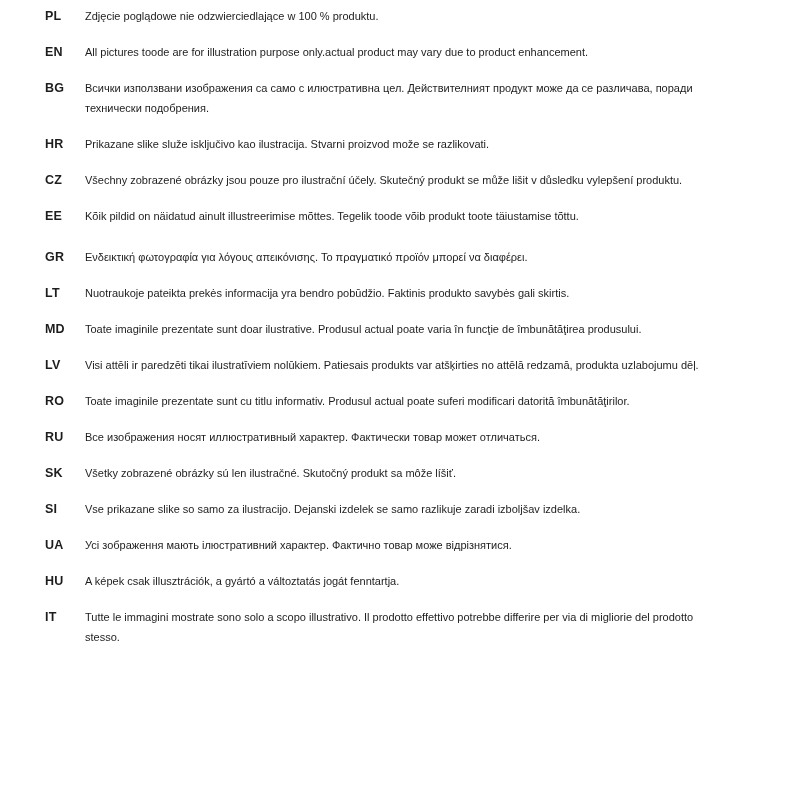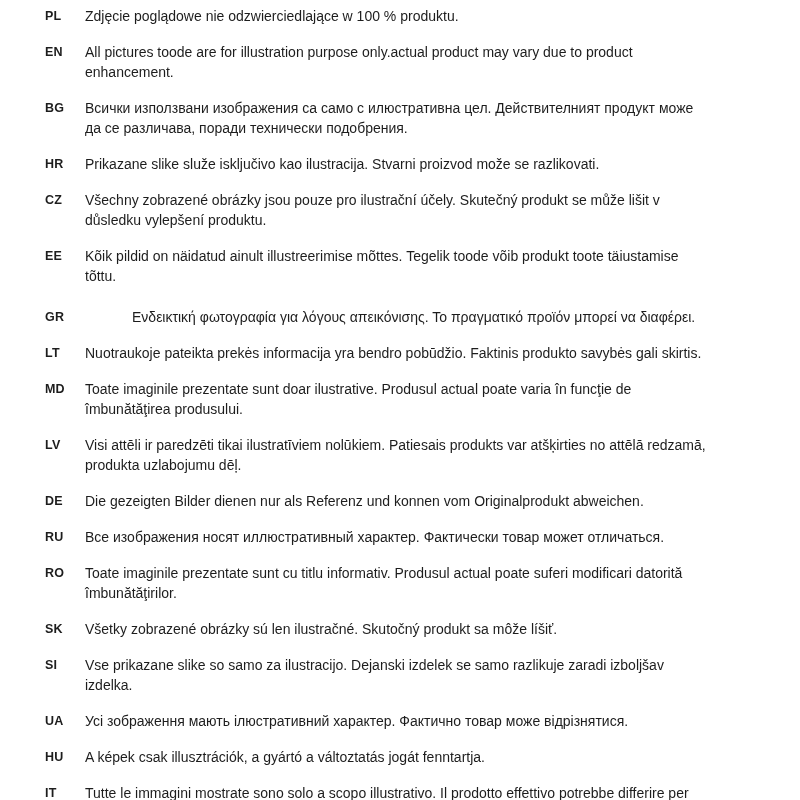--- a/index.html
+++ b/index.html
@@ -19,34 +19,33 @@
     width: 764px;
     padding: 6px 55px 0 45px;
   }
   .row {
     display: flex;
     align-items: flex-start;
     margin-bottom: 16px;
   }
   .row.extra-gap {
     margin-top: 21px;
-    gap: 47px;
   }
   .code {
     flex: 0 0 40px;
     width: 40px;
     font-weight: bold;
     font-size: 12.5px;
     line-height: 20px;
     letter-spacing: 0.2px;
   }
   .text {
     flex: 1 1 auto;
     max-width: 658px;
-    font-size: 14px;
+    font-size: 11px;
     line-height: 20px;
   }
 </style>
 </head>
 <body>
 
 <div class="doc">
   <div>
   <div class="row">
     <div class="code">PL</div>
@@ -91,33 +90,29 @@
   <div class="row">
     <div class="code">MD</div>
     <div class="text">Toate imaginile prezentate sunt doar ilustrative. Produsul actual poate varia în funcţie de îmbunătăţirea produsului.</div>
   </div>
 
   <div class="row">
     <div class="code">LV</div>
     <div class="text">Visi attēli ir paredzēti tikai ilustratīviem nolūkiem. Patiesais produkts var atšķirties no attēlā redzamā, produkta uzlabojumu dēļ.</div>
   </div>
 
+
   <div class="row">
-    <div class="code">DE</div>
-    <div class="text">Die gezeigten Bilder dienen nur als Referenz und konnen vom Originalprodukt abweichen.</div>
+    <div class="code">RO</div>
+    <div class="text">Toate imaginile prezentate sunt cu titlu informativ. Produsul actual poate suferi modificari datorită îmbunătăţirilor.</div>
   </div>
 
   <div class="row">
     <div class="code">RU</div>
     <div class="text">Все изображения носят иллюстративный характер. Фактически товар может отличаться.</div>
-  </div>
-
-  <div class="row">
-    <div class="code">RO</div>
-    <div class="text">Toate imaginile prezentate sunt cu titlu informativ. Produsul actual poate suferi modificari datorită îmbunătăţirilor.</div>
   </div>
 
   <div class="row">
     <div class="code">SK</div>
     <div class="text">Všetky zobrazené obrázky sú len ilustračné. Skutočný produkt sa môže líšiť.</div>
   </div>
 
   <div class="row">
     <div class="code">SI</div>
     <div class="text">Vse prikazane slike so samo za ilustracijo. Dejanski izdelek se samo razlikuje zaradi izboljšav izdelka.</div>

